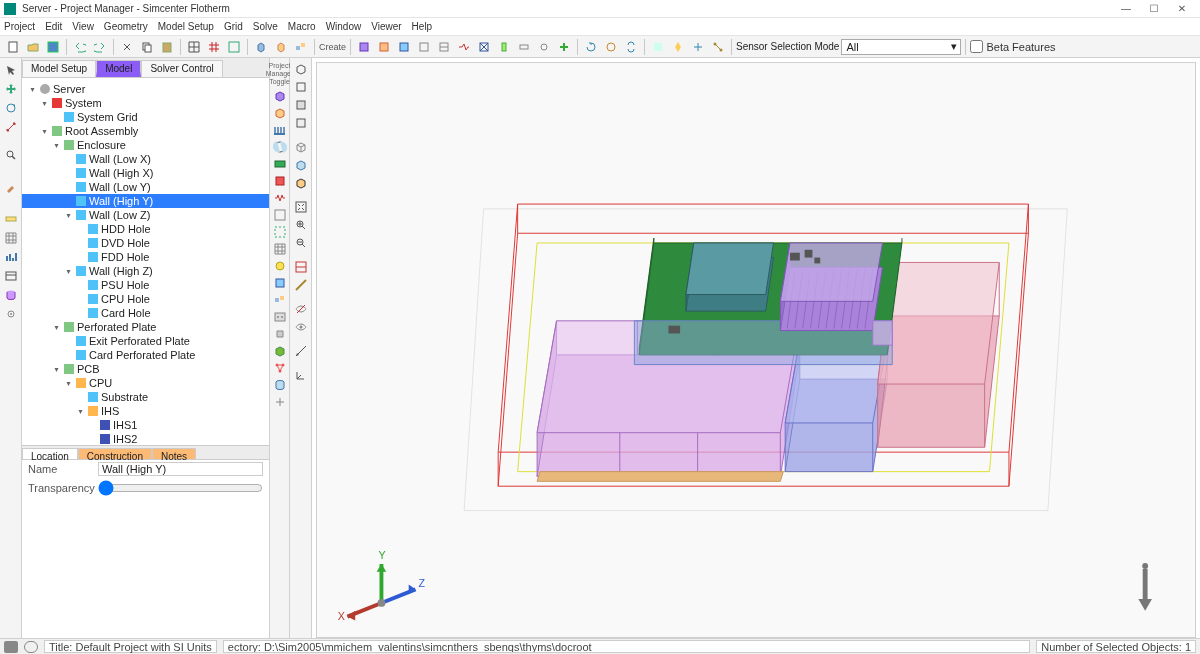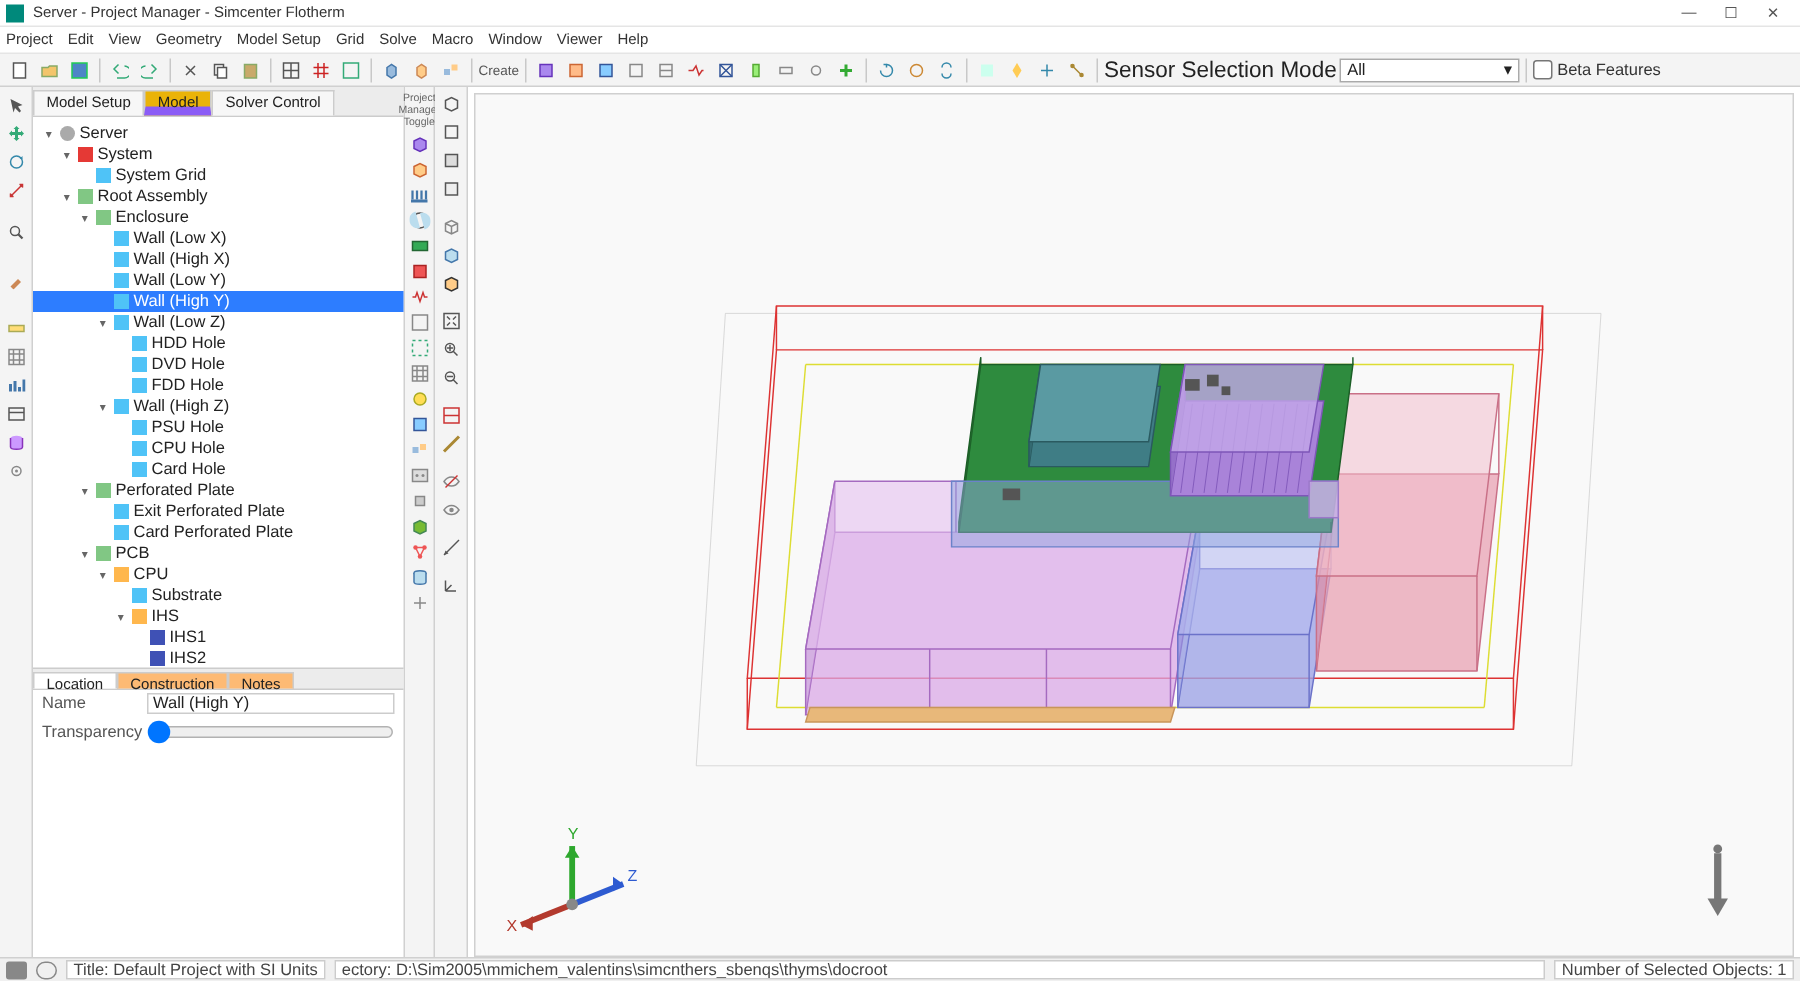--- a/index.html
+++ b/index.html
@@ -14,21 +14,21 @@
 .toolbar .tb-btn { width: 18px; height: 18px; display: flex; align-items: center; justify-content: center; border-radius: 2px; }
 .toolbar .sep { width: 1px; height: 16px; background: #c8c8c8; margin: 0 2px; }
 .toolbar .cb { background: #fff; border: 1px solid #aaa; height: 16px; font-size: 9px; min-width: 120px; padding: 0 4px; display: flex; align-items: center; }
 .toolbar label { font-size: 9px; color: #333; display: flex; align-items: center; gap: 3px; }
 .main { flex: 1; display: flex; overflow: hidden; }
 .vtoolbar { width: 22px; background: #f4f4f4; border-right: 1px solid #d0d0d0; display: flex; flex-direction: column; align-items: center; gap: 3px; padding-top: 4px; }
 .vtoolbar .vt-btn { width: 16px; height: 16px; display:flex; align-items:center; justify-content:center; }
 .side-panel { width: 248px; background: #fff; border-right: 1px solid #d0d0d0; display: flex; flex-direction: column; }
 .tabs { height: 20px; display: flex; border-bottom: 1px solid #ccc; background:#ececec; }
 .tabs .tab { padding: 2px 8px; font-size: 10px; border: 1px solid #ccc; border-bottom: none; margin-top:2px; background: #f7f7f7; }
-.tabs .tab.active { background: #eab308; border-bottom: 6px solid #8b5cf6; }
+.tabs .tab.active { background: #8b5cf6; border-bottom: 6px solid #8b5cf6; }
 .tree-wrap { flex: 1; overflow: auto; padding: 4px 0; }
 .tree-row { display: flex; align-items: center; height: 14px; font-size: 10px; white-space: nowrap; }
 .tree-row .toggle { width: 9px; text-align:center; color:#666; font-size:8px;}
 .tree-row .icon { width: 10px; height: 10px; margin: 0 3px; }
 .tree-row.selected { background: #2d7dff; color: #fff; }
 .tree-row .label { }
 .i-box  { background:#4fc3f7;}
 .i-cube { background:#81c784;}
 .i-chip { background:#ffb74d;}
 .i-gear { background:#aaa; border-radius:50%;}
@@ -248,21 +248,21 @@
       </svg>
     </div>
   <div class="tb-btn">
       <svg width="12" height="12">
         <path d="M2 2l8 8" stroke="#a83"></path>
         <circle cx="3" cy="3" r="1.5" fill="#a83"></circle>
         <circle cx="9" cy="9" r="1.5" fill="#a83"></circle>
       </svg>
     </div>
   <div class="sep"></div>
-  <span style="font-size:15px;">Sensor Selection Mode</span>
+  <span style="font-size:10px;">Sensor Selection Mode</span>
   <div class="cb">
       <span>All</span>
       <span style="margin-left:auto;">▾</span>
     </div>
   <div class="sep"></div>
   <label>
       <input type="checkbox" style="">
       <span>Beta Features</span>
     </label>
 </div>

